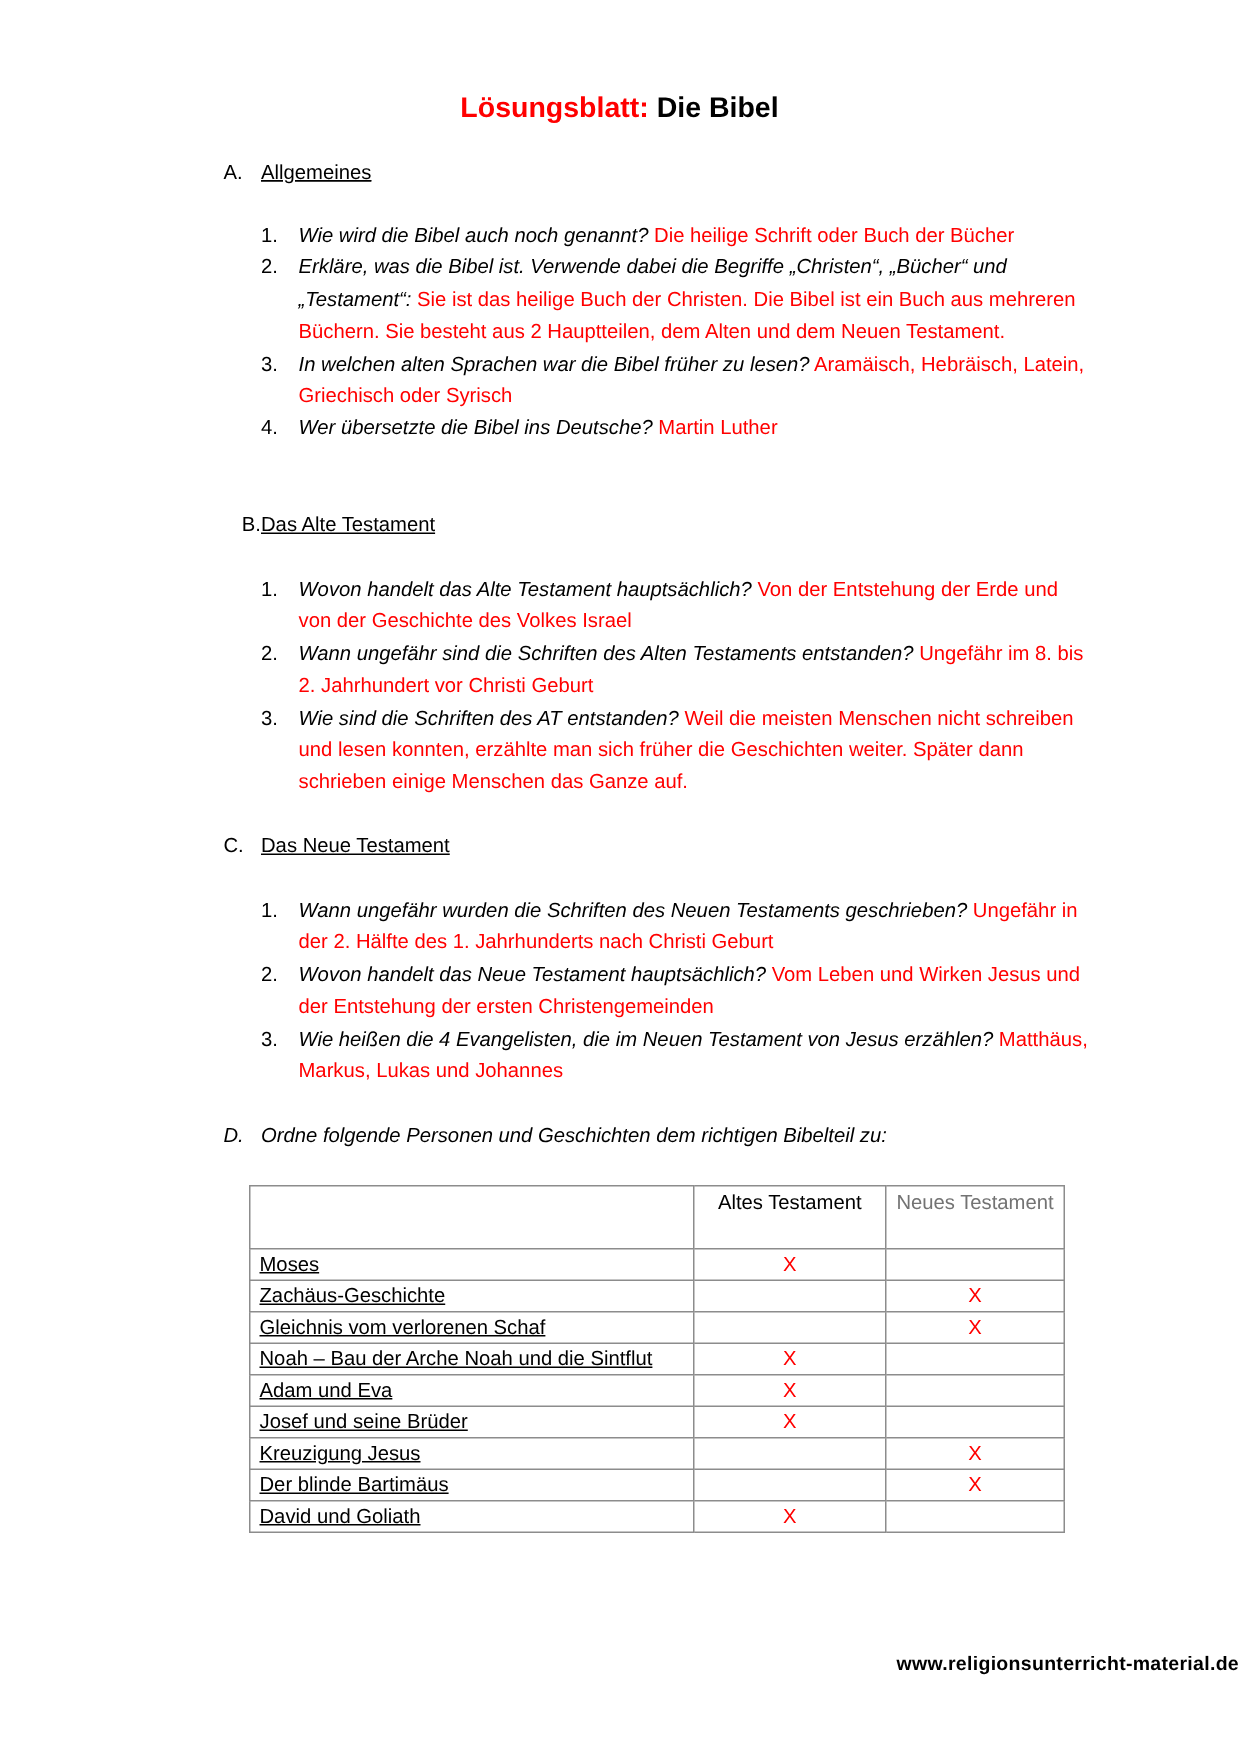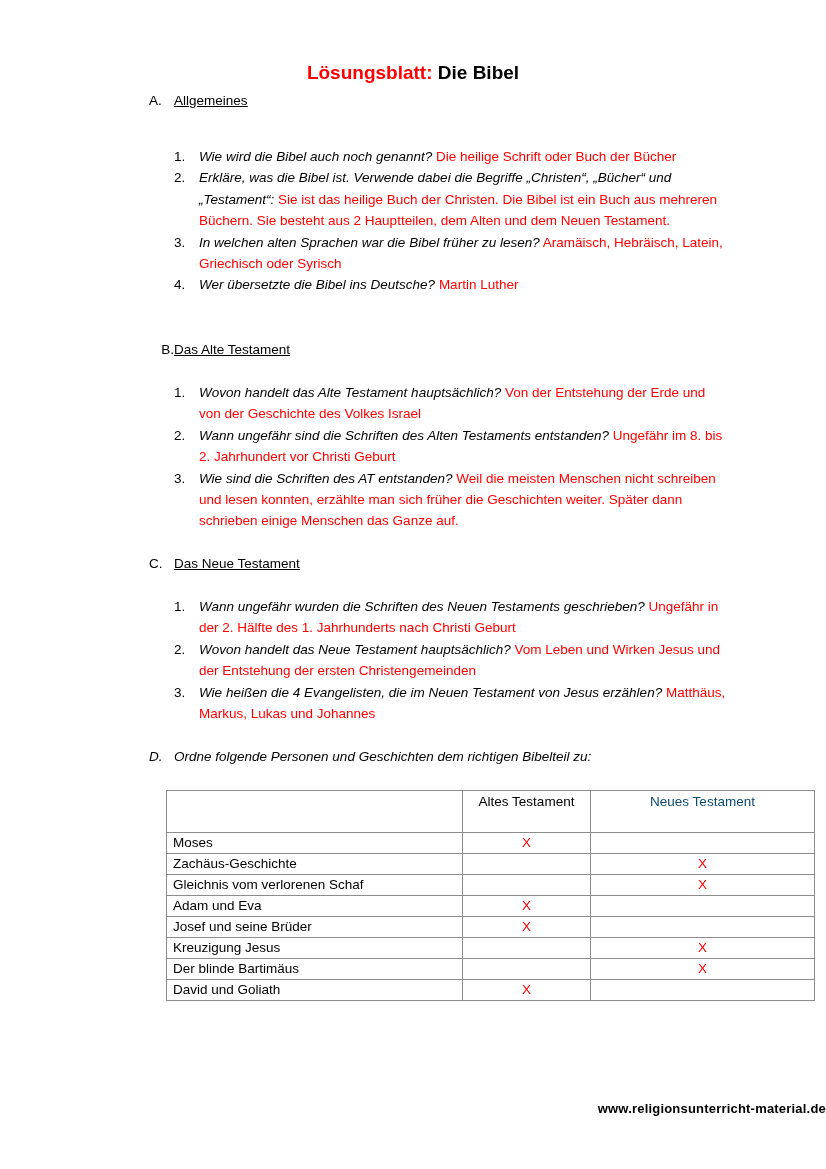--- a/index.html
+++ b/index.html
@@ -8,36 +8,36 @@
   .title .red { color: #ff0000; }
   .sec { position: absolute; left: 149px; font-size: 13.5px; }
   .sec .letter { display: inline-block; width: 25px; }
   .sec .head { text-decoration: underline; }
   .sec.italic { font-style: italic; }
   ol.q { position: absolute; left: 174px; width: 555px; margin: 0; padding: 0; list-style: none; font-size: 13.5px; line-height: 21.4px; }
   ol.q li { position: relative; padding-left: 25px; }
   ol.q li .num { position: absolute; left: 0; top: 0; font-style: normal; }
   ol.q li .question { font-style: italic; }
   ol.q li .answer { color: #ff0000; }
-  table.grid { position: absolute; left: 166px; top: 790px; width: 649px; border-collapse: collapse; font-size: 13.5px; }
+  table.grid { position: absolute; left: 166px; top: 790px; width: 544px; border-collapse: collapse; font-size: 13.5px; }
   table.grid td, table.grid th { border: 1px solid #8c8c8c; padding: 0 6px; line-height: 20px; vertical-align: top; font-weight: normal; }
   table.grid th { height: 40px; text-align: center; padding-top: 1px; }
-  table.grid .c0 { width: 283px; text-align: left; }
+  table.grid .c0 { width: 283px; text-align: left; text-decoration: underline; }
   table.grid .c1 { width: 115px; text-align: center; color: #ff0000; }
   table.grid .c2 { text-align: center; color: #ff0000; }
   .footer { position: absolute; top: 1101px; left: 0; width: 826px; text-align: right; font-size: 13px; font-weight: bold; letter-spacing: 0.2px; }
 </style>
 </head>
 <body>
 
 <div class="title">
   <span class="red">Lösungsblatt:</span><span> Die Bibel</span>
 </div>
 
-<div class="sec" style="top:93px;text-decoration:underline;">
+<div class="sec" style="top:107px;text-decoration:underline;">
   <span class="letter">A.</span><span class="head">Allgemeines</span>
 </div>
 <ol class="q" style="top:146px;">
   <li><span class="num">1.</span><span class="question">Wie wird die Bibel auch noch genannt?</span><span class="answer"> Die heilige Schrift oder Buch der Bücher</span></li>
   <li><span class="num">2.</span><span class="question">Erkläre, was die Bibel ist. Verwende dabei die Begriffe „Christen“, „Bücher“ und „Testament“:</span><span class="answer"> Sie ist das heilige Buch der Christen. Die Bibel ist ein Buch aus mehreren Büchern. Sie besteht aus 2 Hauptteilen, dem Alten und dem Neuen Testament.</span></li>
   <li><span class="num">3.</span><span class="question">In welchen alten Sprachen war die Bibel früher zu lesen?</span><span class="answer"> Aramäisch, Hebräisch, Latein, Griechisch oder Syrisch</span></li>
   <li><span class="num">4.</span><span class="question">Wer übersetzte die Bibel ins Deutsche?</span><span class="answer"> Martin Luther</span></li>
 </ol>
 
 <div class="sec" style="top:342px;text-align:right;">
@@ -60,38 +60,43 @@
 
 <div class="sec italic" style="top:749px;">
   <span class="letter">D.</span><span>Ordne folgende Personen und Geschichten dem richtigen Bibelteil zu:</span>
 </div>
 
 <table class="grid">
   <thead>
     <tr>
       <th class="c0"></th>
       <th class="c1" style="color:#000">Altes Testament</th>
-      <th class="c2" style="color:#0c4a6e">Neues Testament</th>
+      <th class="c2" style="color:#737373">Neues Testament</th>
     </tr>
   </thead>
   <tbody id="tbody">
       <tr>
         <td class="c0">Moses</td>
         <td class="c1">X</td>
         <td class="c2"></td>
       </tr>
       <tr>
         <td class="c0">Zachäus-Geschichte</td>
         <td class="c1"></td>
         <td class="c2">X</td>
       </tr>
       <tr>
         <td class="c0">Gleichnis vom verlorenen Schaf</td>
         <td class="c1"></td>
         <td class="c2">X</td>
+      </tr>
+      <tr>
+        <td class="c0">Noah – Bau der Arche Noah und die Sintflut</td>
+        <td class="c1">X</td>
+        <td class="c2"></td>
       </tr>
       <tr>
         <td class="c0">Adam und Eva</td>
         <td class="c1">X</td>
         <td class="c2"></td>
       </tr>
       <tr>
         <td class="c0">Josef und seine Brüder</td>
         <td class="c1">X</td>
         <td class="c2"></td>

